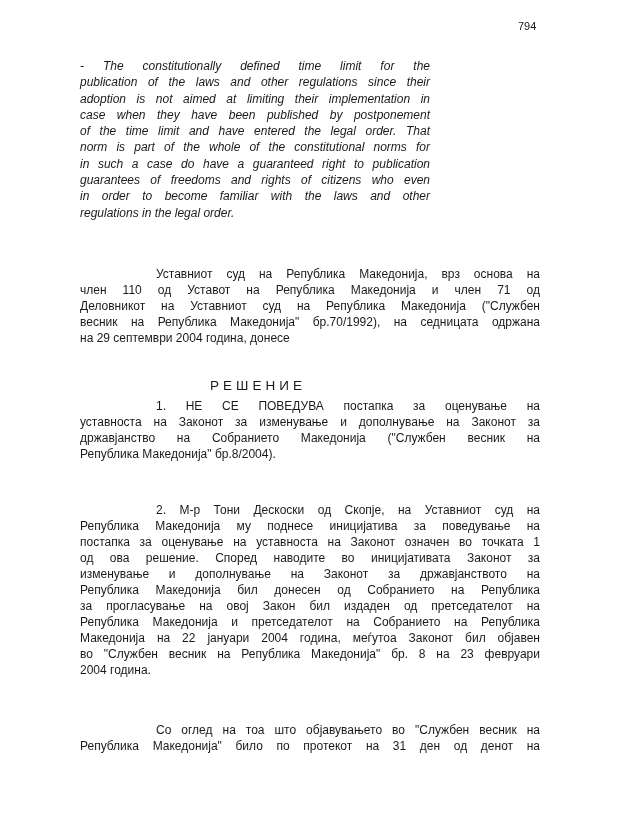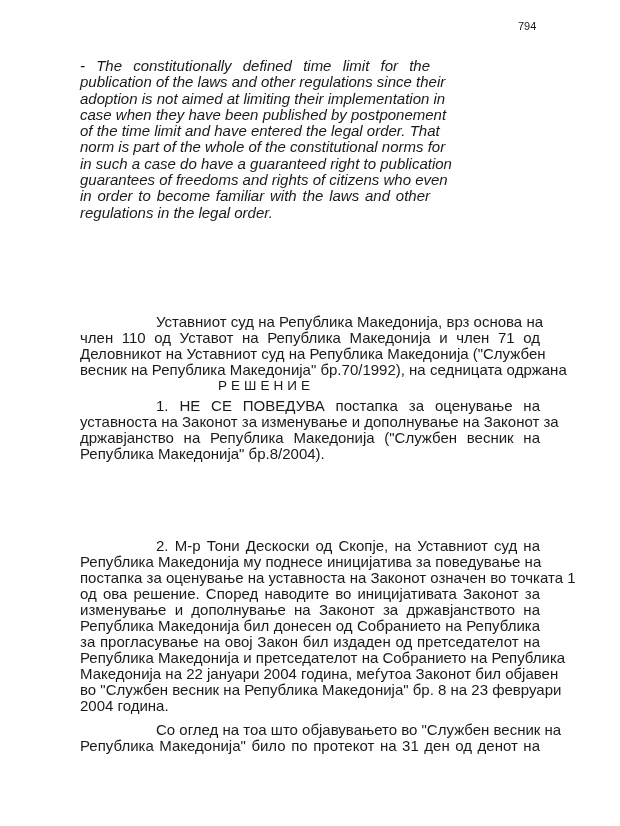--- a/index.html
+++ b/index.html
@@ -1,28 +1,28 @@
 <!DOCTYPE html>
 <html><head>
 <meta charset="utf-8">
 <style>
   html, body { margin: 0; padding: 0; background: #ffffff; }
   body { width: 620px; height: 826px; position: relative; overflow: hidden;
          font-family: "Liberation Sans", sans-serif; color: #1a1a1a; }
   .page-number { position: absolute; top: 20px; left: 518px; font-size: 11px; }
-  .block { position: absolute; left: 80px; width: 460px; font-size: 15px; line-height: 16px; text-align: justify; }
+  .block { position: absolute; left: 80px; width: 460px; font-size: 12px; line-height: 16px; text-align: justify; }
   .italic { font-style: italic; left: 80px; width: 350px; top: 58px; line-height: 16.3px; }
   .line { display: block; text-align: justify; text-align-last: justify; white-space: nowrap; }
   .line.last { text-align-last: left; }
   .indent { padding-left: 76px; }
-  .heading { position: absolute; top: 378px; left: 12px; width: 508px; text-align: center;
+  .heading { position: absolute; top: 378px; left: 4px; width: 508px; text-align: center;
              font-size: 13.5px; letter-spacing: 4px; }
-  .p1 { top: 266px; margin-top: 48px; }
+  .p1 { top: 266px; }
   .p2 { top: 398px; }
-  .p3 { top: 502px; margin-top: 36px; }
+  .p3 { top: 502px; }
   .p4 { top: 722px; }
 </style>
 </head>
 <body>
 
 <div class="page-number">794</div>
 
 <div class="block italic">
   <span class="line">- The constitutionally defined time limit for the</span>
   <span class="line">publication of the laws and other regulations since their</span>
@@ -34,28 +34,29 @@
   <span class="line">guarantees of freedoms and rights of citizens who even</span>
   <span class="line">in order to become familiar with the laws and other</span>
   <span class="line last">regulations in the legal order.</span>
 </div>
 
 <div class="block p1">
   <span class="line indent">Уставниот суд на Република Македонија, врз основа на</span>
   <span class="line">член 110 од Уставот на Република Македонија и член 71 од</span>
   <span class="line">Деловникот на Уставниот суд на Република Македонија ("Службен</span>
   <span class="line">весник на Република Македонија" бр.70/1992), на седницата одржана</span>
+  <span class="line last">на 29 септември 2004 година, донесе</span>
 </div>
 
 <div class="heading">РЕШЕНИЕ</div>
 
 <div class="block p2">
   <span class="line indent">1. НЕ СЕ ПОВЕДУВА постапка за оценување на</span>
   <span class="line">уставноста на Законот за изменување и дополнување на Законот за</span>
-  <span class="line">државјанство на Република Македонија ("Службен весник на</span>
+  <span class="line">државјанство на Собранието Македонија ("Службен весник на</span>
   <span class="line last">Република Македонија" бр.8/2004).</span>
 </div>
 
 <div class="block p3">
   <span class="line indent">2. М-р Тони Дескоски од Скопје, на Уставниот суд на</span>
   <span class="line">Република Македонија му поднесе иницијатива за поведување на</span>
   <span class="line">постапка за оценување на уставноста на Законот означен во точката 1</span>
   <span class="line">од ова решение. Според наводите во иницијативата Законот за</span>
   <span class="line">изменување и дополнување на Законот за државјанството на</span>
   <span class="line">Република Македонија бил донесен од Собранието на Република</span>

